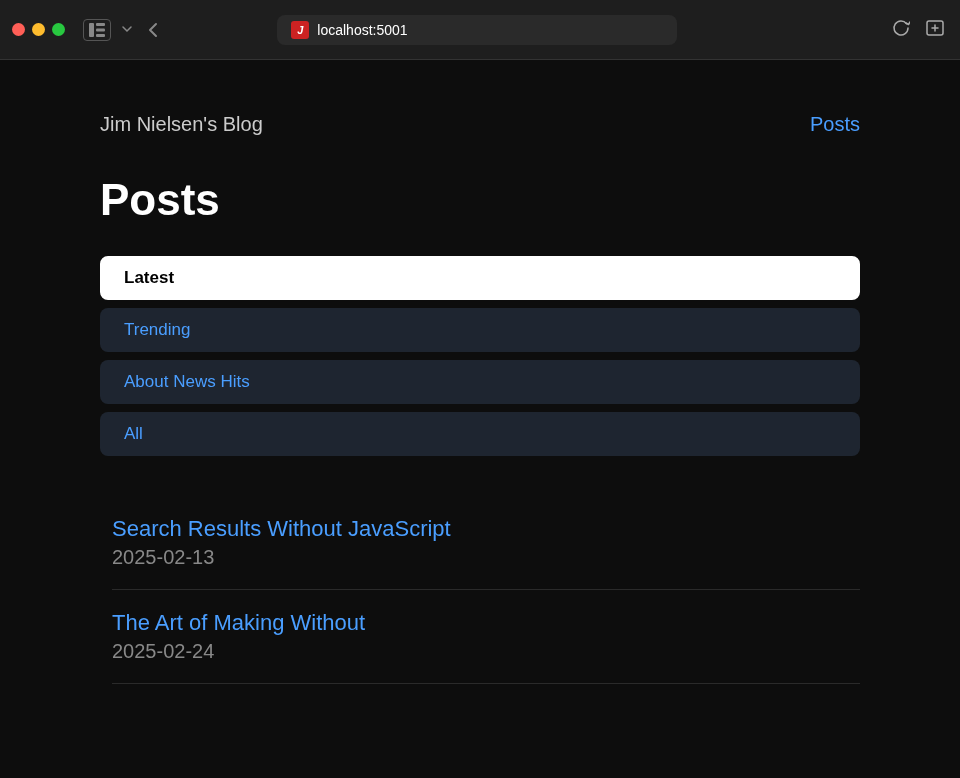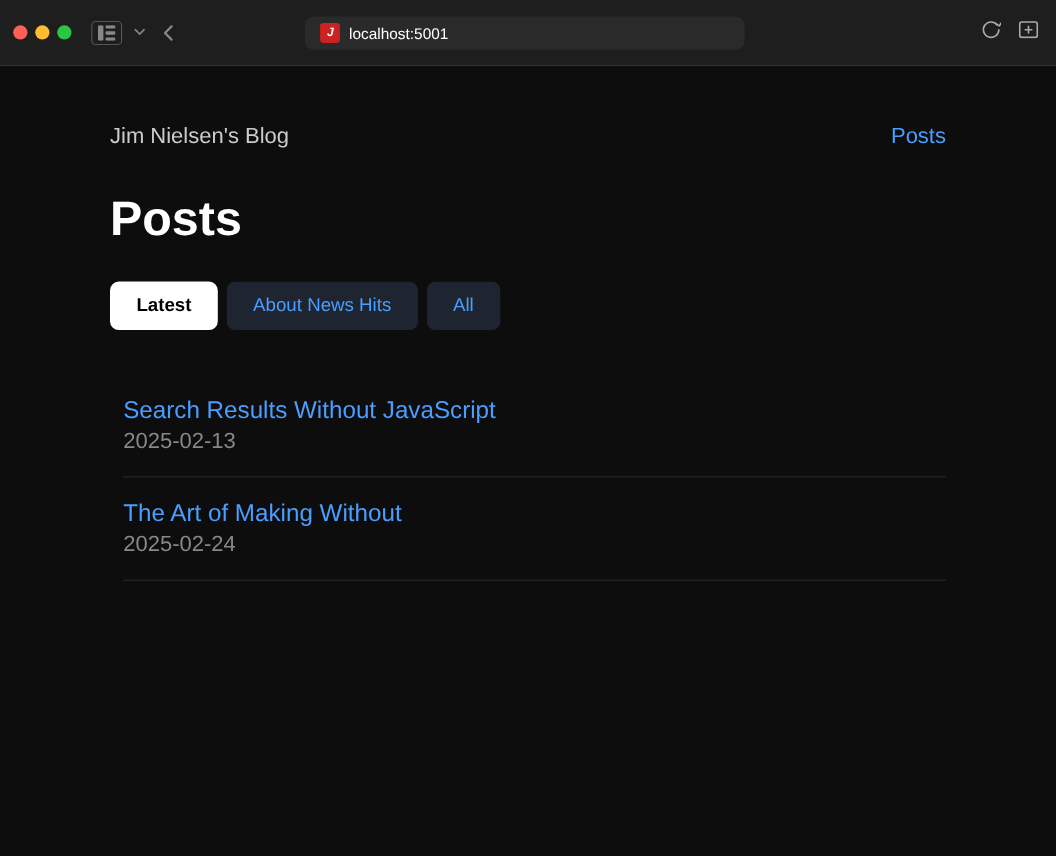--- a/index.html
+++ b/index.html
@@ -158,20 +158,21 @@
       margin-bottom: 32px;
       line-height: 1.1;
     }
 
     
     .filter-tabs {
       display: flex;
       gap: 8px;
       margin-bottom: 40px;
       flex-wrap: wrap;
+      flex-direction: column;
     }
 
     .filter-tab {
       padding: 10px 22px;
       border-radius: 8px;
       font-size: 17px;
       cursor: pointer;
       text-decoration: none;
       border: none;
       transition: background 0.1s;
@@ -279,20 +280,21 @@
   <nav class="site-nav">
     <a class="site-title" href="#">Jim Nielsen's Blog</a>
     <a class="nav-about" href="#">Posts</a>
   </nav>
 
   <main class="main-content">
     <h1 class="page-heading">Posts</h1>
 
     <div class="filter-tabs">
       <a href="#" class="filter-tab active">Latest</a>
+      <a href="#" class="filter-tab inactive">Trending</a>
       <a href="#" class="filter-tab inactive">About News Hits</a>
       <a href="#" class="filter-tab inactive">All</a>
     </div>
 
     <ul class="post-list">
       <li class="post-item">
         <a href="#" class="post-link">Search Results Without JavaScript</a>
         <span class="post-date">2025-02-13</span>
       </li>
       <li class="post-item">

